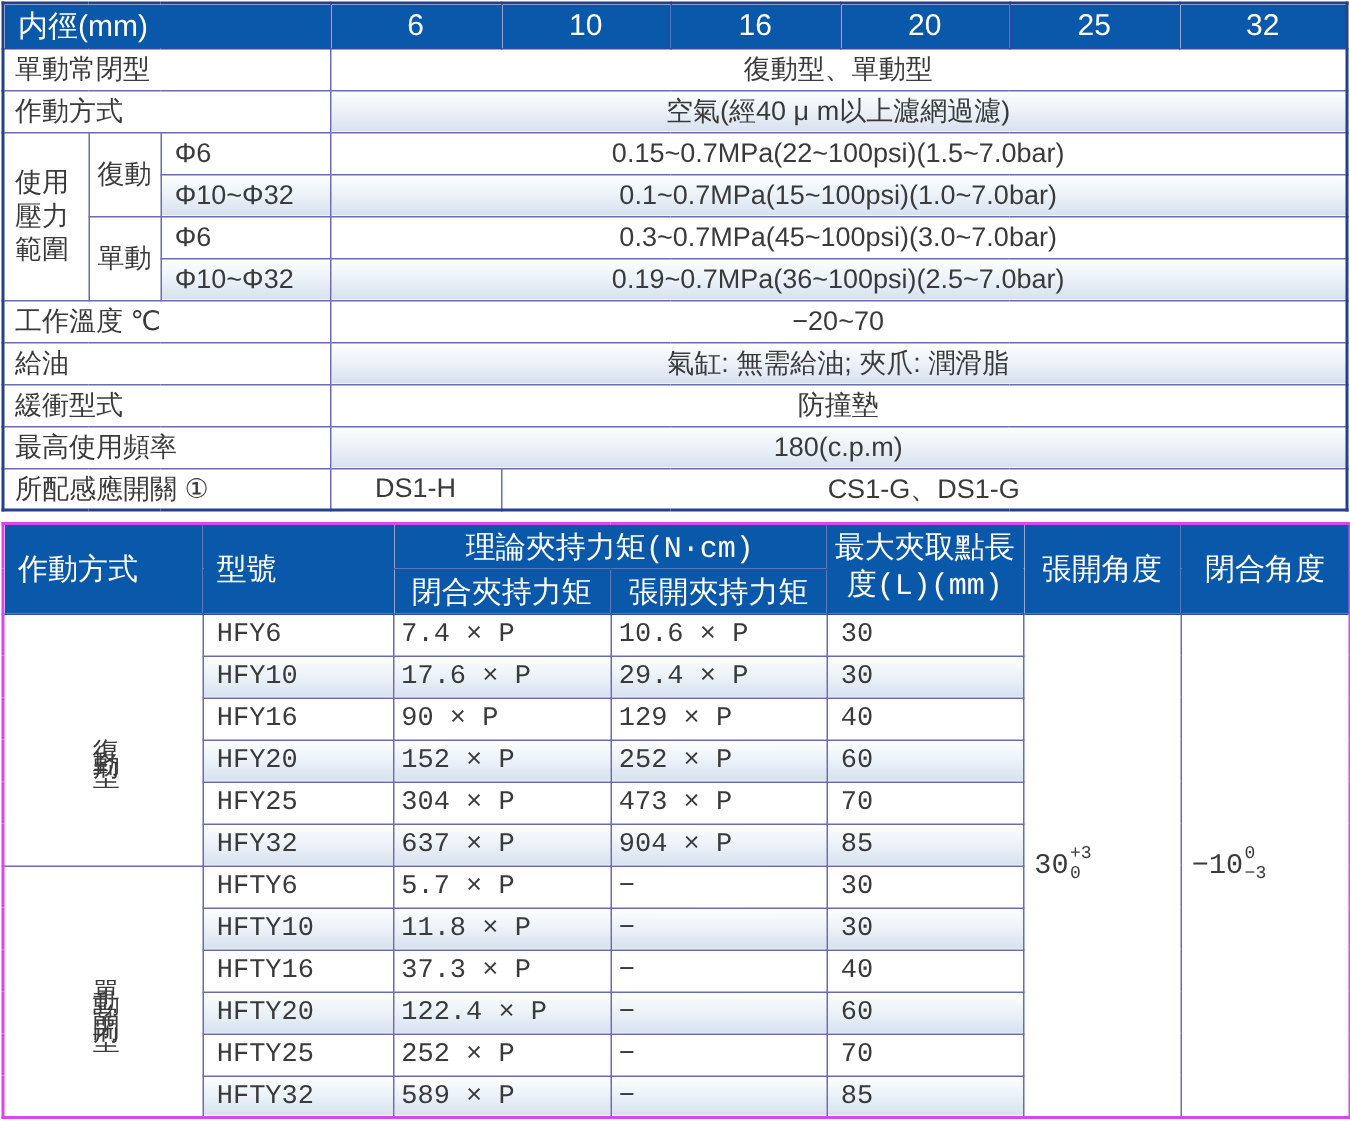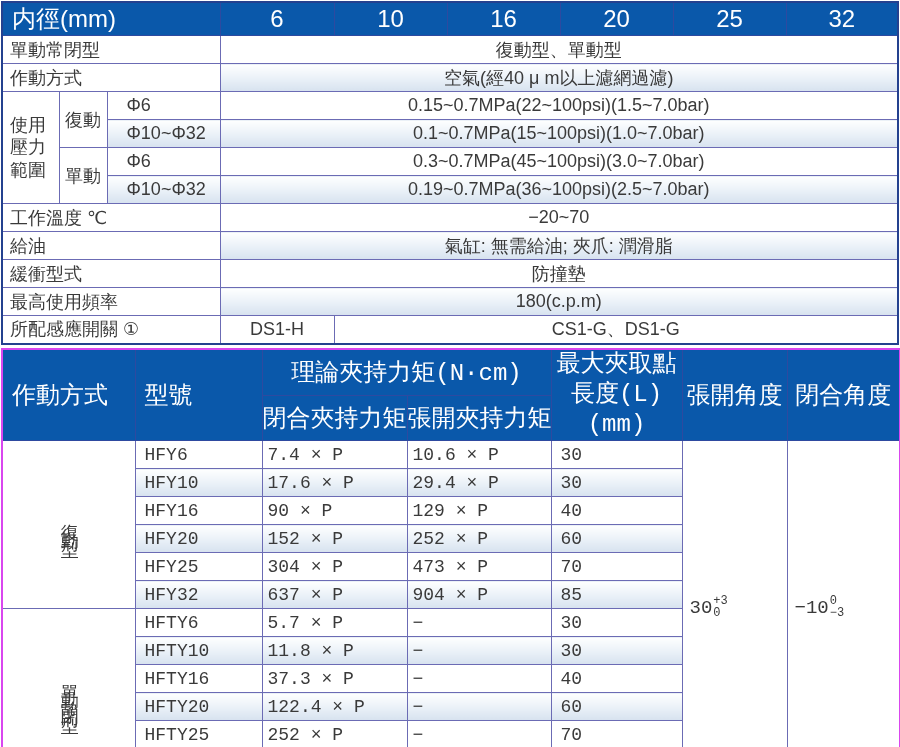--- a/index.html
+++ b/index.html
@@ -3,30 +3,30 @@
 <meta charset="utf-8">
 <style>
   html,body{margin:0;padding:0;background:#ffffff;}
   .page{position:relative;width:900px;height:747px;background:#ffffff;
         font-family:"Liberation Sans","DejaVu Sans",sans-serif;color:#3a3a3a;}
   table{border-collapse:collapse;table-layout:fixed;}
   .spec{position:absolute;top:1px;left:1px;width:898px;border:2px solid #24418f;}
   .models{position:absolute;top:348px;left:1px;width:898px;border:2px solid #d946ef;font-family:Liberation Mono, monospace;}
   td,th{border:1px solid #6b6bb4;font-weight:normal;font-size:18px;color:#3a3a3a;
         overflow:hidden;white-space:nowrap;padding:0;}
-  th{background:#0a58aa;color:#ffffff;border-color:#2e4aa0;font-size:24px;}
+  th{background:#0a58aa;color:#ffffff;border-color:#2e4aa0;font-size:20px;}
   tr{height:28px;}
   tr.hd{height:30px;}
   .lbl{text-align:left;padding-left:7px;background:#fff;}
   .val{text-align:center;margin-left:44px;}
   .plain td{background:#ffffff;}
   .alt td{background:linear-gradient(180deg,#feffff 0%,#edf3f9 45%,#d7e2ef 100%);}
   td.white{background:#ffffff;}
   .wrap{white-space:normal;line-height:1.25;}
-  .bore{text-align:left;padding-left:19px;}
+  .bore{text-align:left;padding-left:9px;}
   .mode{text-align:center;}
   .hlbl{text-align:left;padding-left:9px;}
   .model{text-align:left;padding-left:9px;}
   .tq{text-align:left;padding-left:5px;}
   .len{text-align:left;padding-left:9px;}
   .act{background:#ffffff;text-align:center;vertical-align:middle;}
   .vert{writing-mode:vertical-rl;text-orientation:upright;letter-spacing:8px;
         display:inline-block;line-height:1;}
   .angle{background:#ffffff;vertical-align:middle;text-align:left;padding-left:7px;font-size:19px;}
   .stack{display:inline-flex;flex-direction:column;align-items:flex-start;

